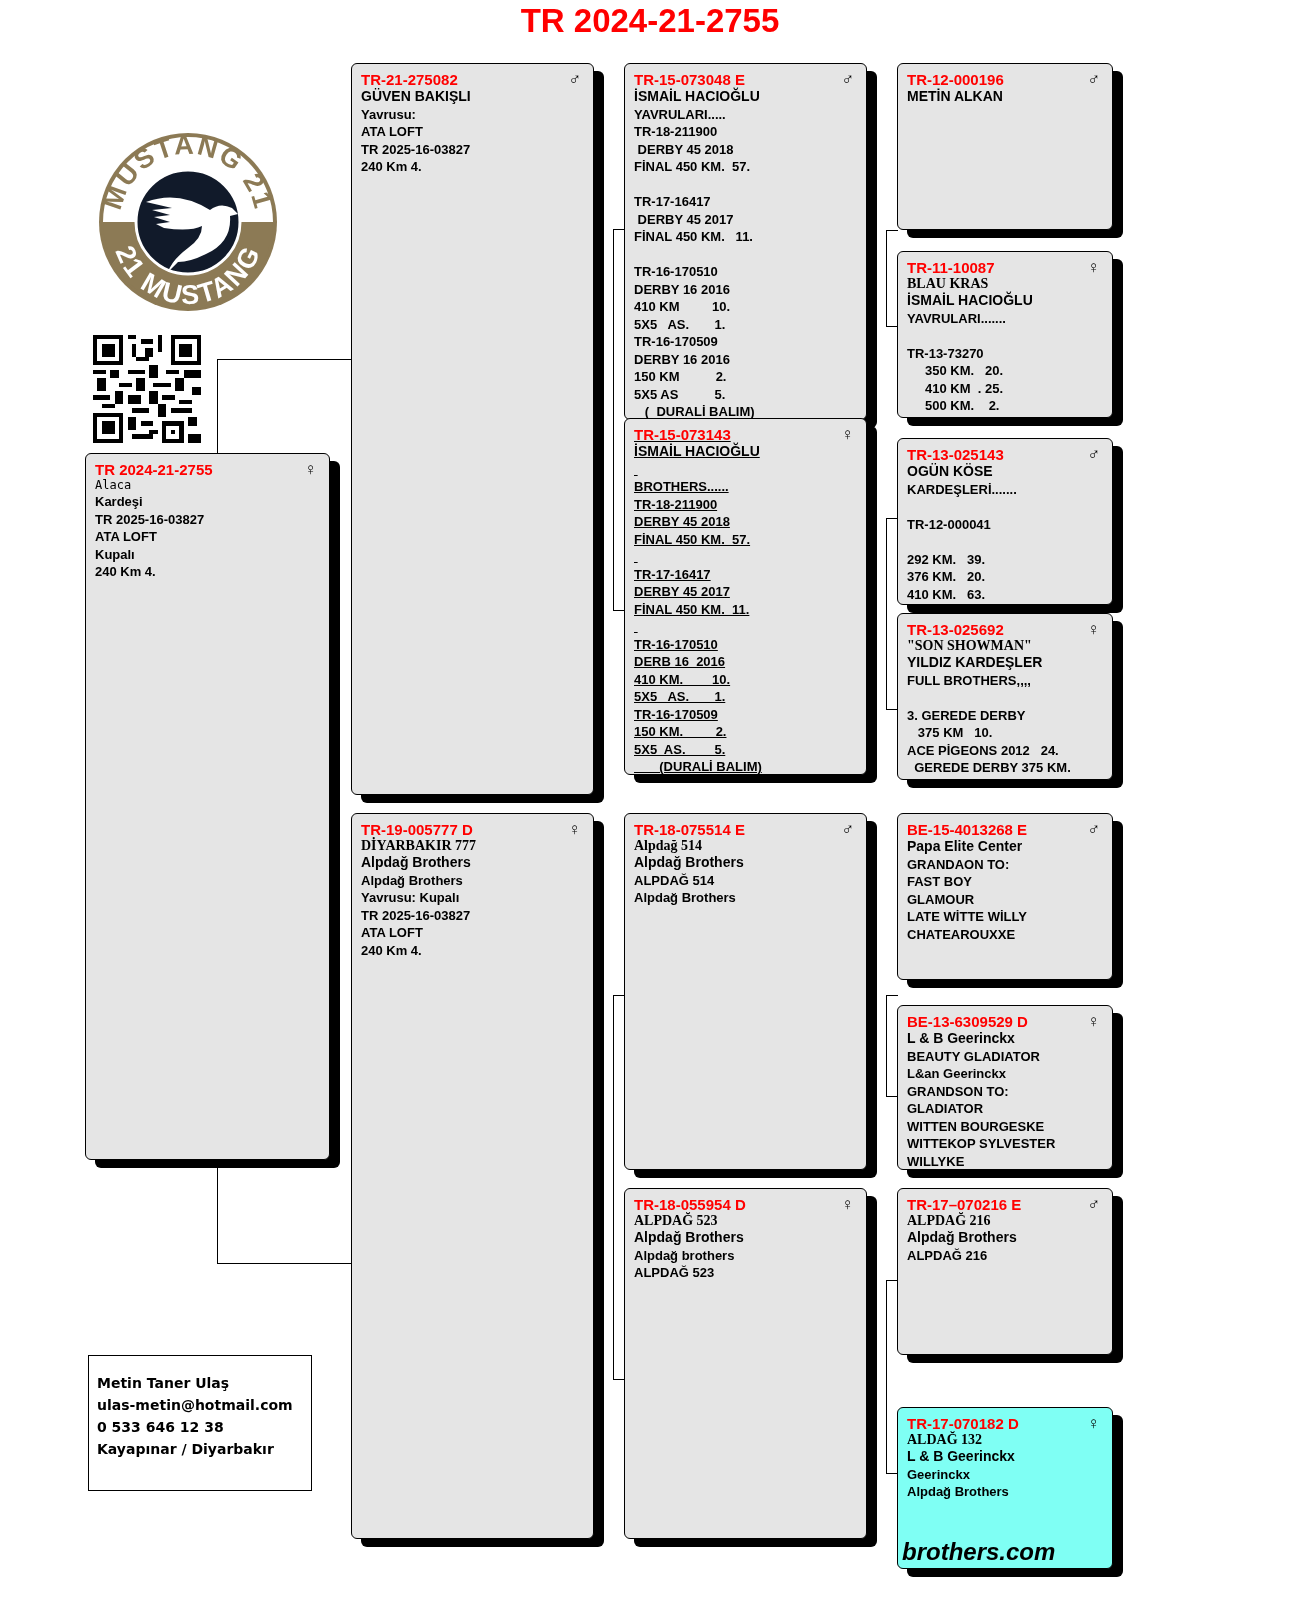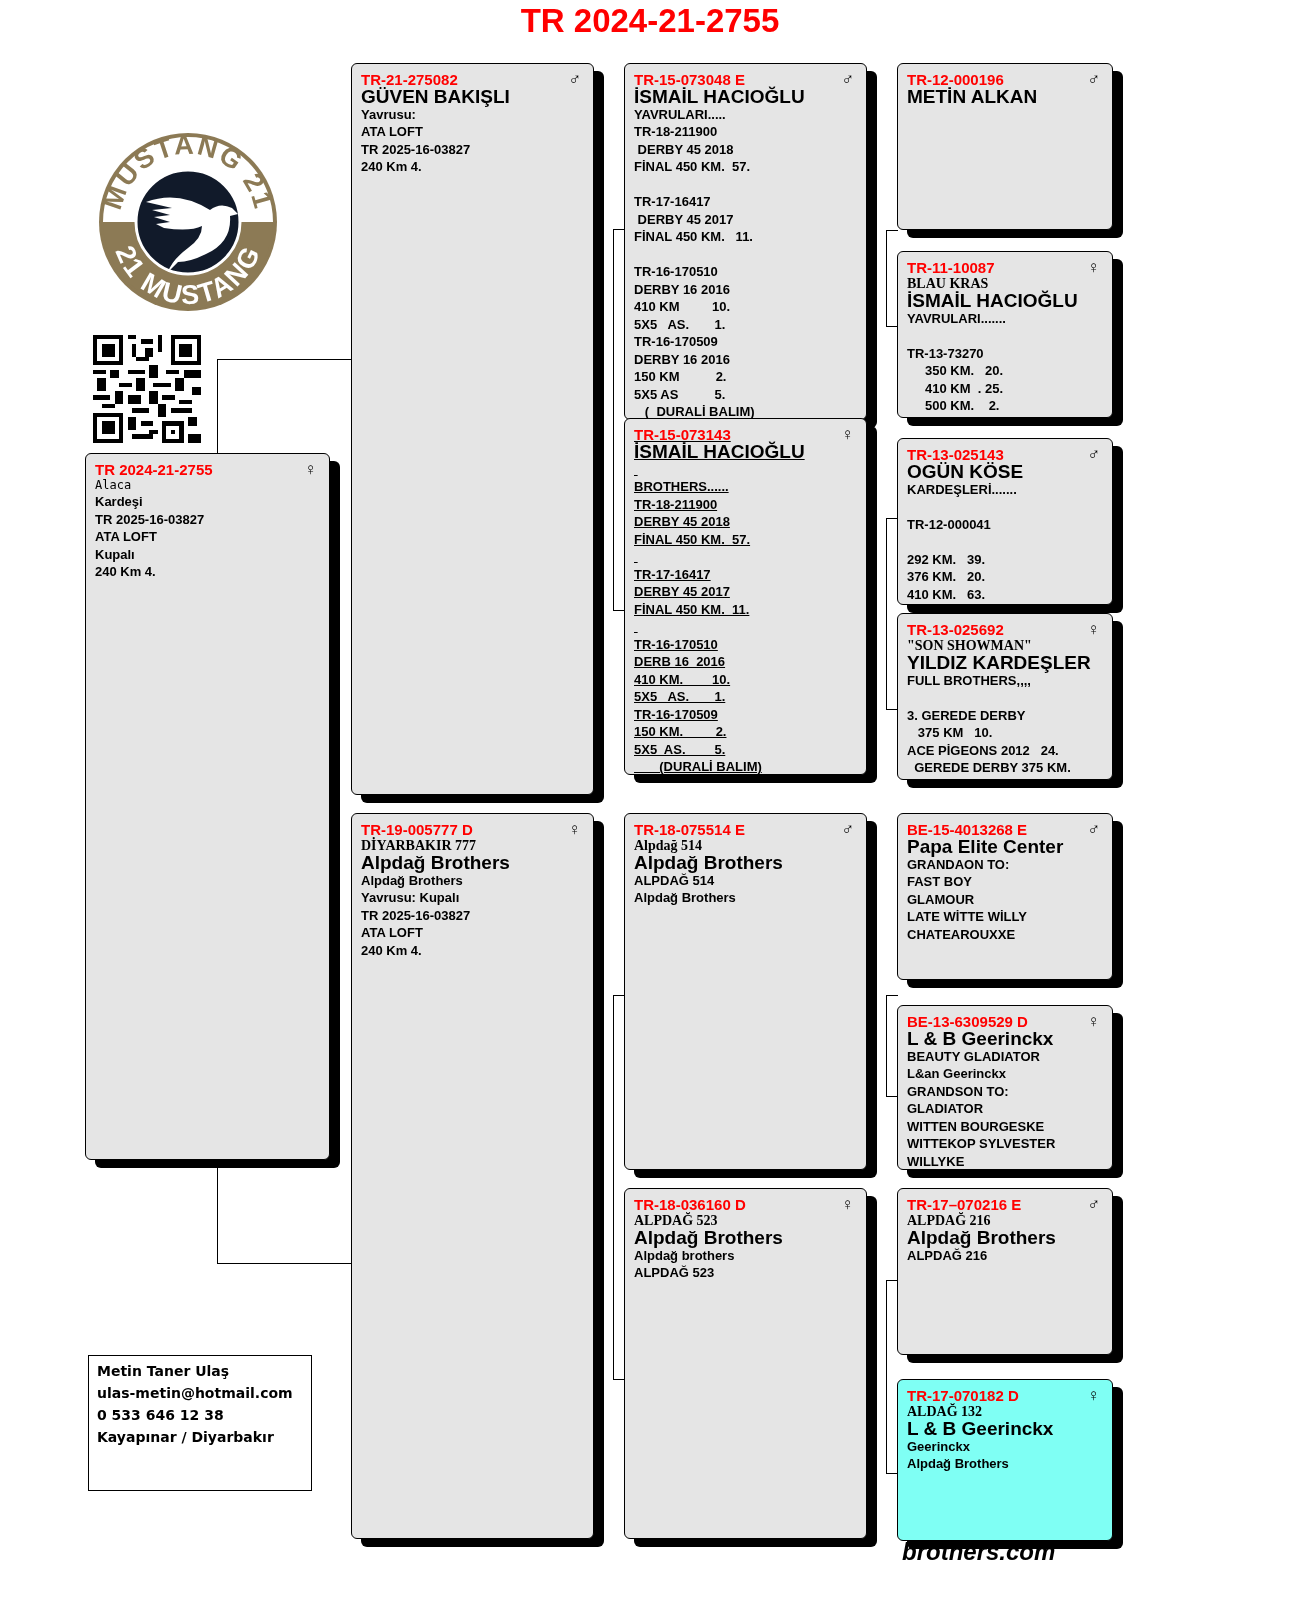--- a/index.html
+++ b/index.html
@@ -1,27 +1,27 @@
 <!DOCTYPE html>
 <html><head>
 <meta charset="utf-8">
 <style>
   html, body { margin:0; padding:0; background:#fff; }
   body { width:1300px; height:1624px; position:relative; overflow:hidden; font-family:"Liberation Sans", sans-serif; }
   .title { position:absolute; left:0; width:1300px; top:2px; text-align:center; color:#ff0000; font-weight:bold; font-size:33px; }
   .box { position:absolute; background:#e5e5e5; border:1px solid #000; border-radius:6px; box-shadow:10px 8px 0 #000; overflow:hidden; box-sizing:border-box; padding:7px 9px; }
-  .box.cyan { background:#7ffff4; }
+  .box.cyan { background:#7ffff4;margin-top:28px; }
   .ring { color:#ff0000; font-weight:bold; font-size:15px; line-height:17px; }
   .sex { position:absolute; right:12px; top:6px; font-size:17px; color:#000; }
   .line { font-weight:bold; font-size:13px; line-height:17.5px; color:#000; white-space:pre; }
   .line.serif { font-family:"Liberation Serif", serif; font-size:14px; line-height:16px; }
   .line.mono { font-family:"DejaVu Sans Mono", monospace; font-weight:normal; font-size:12px; line-height:15px; }
-  .line.big { font-size:19px; }
+  .line.big { font-size:14px; }
   .conn { position:absolute; border:1px solid #000; }
-  .owner { position:absolute; left:88px; top:1355px; width:224px; height:136px; border:1px solid #000; box-sizing:border-box; padding:4px 8px; }
+  .owner { position:absolute; left:88px; top:1355px; width:224px; height:136px; border:1px solid #000; box-sizing:border-box; padding:16px 8px; }
   .owner .l { font-family:"DejaVu Sans", sans-serif; font-weight:bold; font-size:14px; line-height:22px; white-space:nowrap; }
   .site { position:absolute; left:902px; top:1538px; font-weight:bold; font-style:italic; font-size:24px; color:#000; }
   .logo { position:absolute; left:98px; top:122px; width:180px; height:200px; }
   .qr { position:absolute; left:92px; top:335px; width:110px; height:108px; }
 </style>
 </head>
 <body>
 
 <div class="title">TR 2024-21-2755</div>
 
@@ -188,21 +188,21 @@
 <div class="box" style="left:624px; top:813px; width:243px; height:357px;">
   <div class="ring">TR-18-075514 E</div>
   <span class="sex">♂</span>
   <div class="line serif">Alpdağ 514</div>
   <div class="line big">Alpdağ Brothers</div>
   <div class="line">ALPDAĞ 514</div>
   <div class="line">Alpdağ Brothers</div>
 </div>
 
 <div class="box" style="left:624px; top:1188px; width:243px; height:351px;">
-  <div class="ring">TR-18-036160 D</div>
+  <div class="ring">TR-18-055954 D</div>
   <span class="sex">♀</span>
   <div class="line serif">ALPDAĞ 523</div>
   <div class="line big">Alpdağ Brothers</div>
   <div class="line">Alpdağ brothers</div>
   <div class="line">ALPDAĞ 523</div>
 </div>
 
 <div class="box" style="left:897px; top:63px; width:216px; height:167px;">
   <div class="ring">TR-12-000196</div>
   <span class="sex">♂</span>

